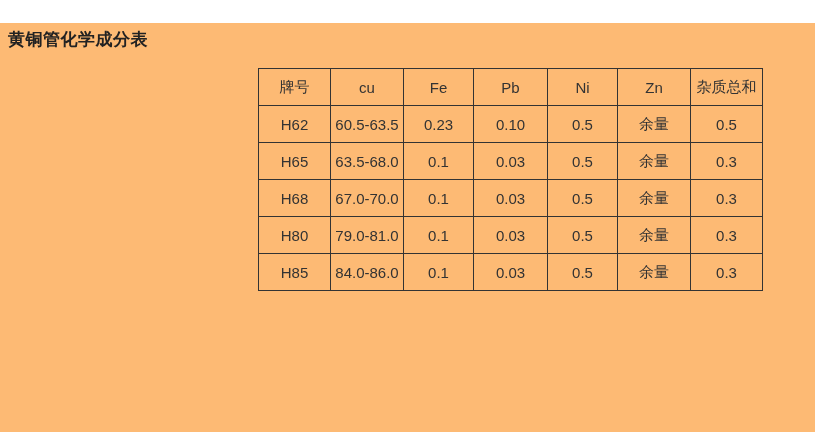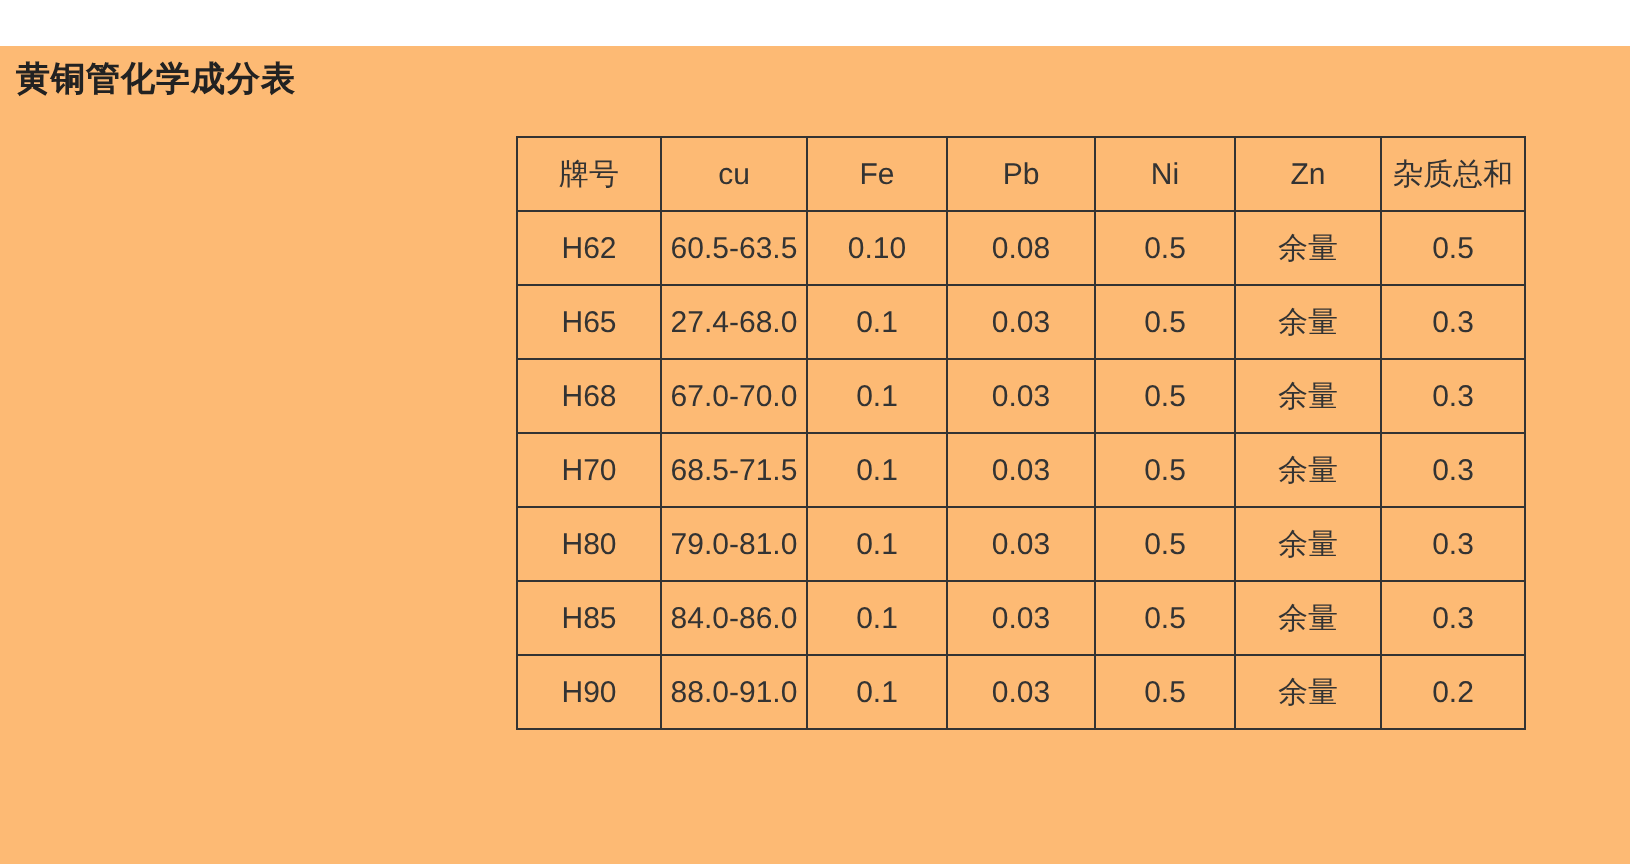--- a/index.html
+++ b/index.html
@@ -77,47 +77,38 @@
           <th>Pb</th>
           <th>Ni</th>
           <th>Zn</th>
           <th>杂质总和</th>
         </tr>
     </thead>
     <tbody id="table-body">
         <tr>
           <td>H62</td>
           <td>60.5-63.5</td>
+          <td>0.23</td>
           <td>0.10</td>
-          <td>0.08</td>
           <td>0.5</td>
           <td>余量</td>
           <td>0.5</td>
         </tr>
         <tr>
           <td>H65</td>
-          <td>27.4-68.0</td>
+          <td>63.5-68.0</td>
           <td>0.1</td>
           <td>0.03</td>
           <td>0.5</td>
           <td>余量</td>
           <td>0.3</td>
         </tr>
         <tr>
           <td>H68</td>
           <td>67.0-70.0</td>
-          <td>0.1</td>
-          <td>0.03</td>
-          <td>0.5</td>
-          <td>余量</td>
-          <td>0.3</td>
-        </tr>
-        <tr>
-          <td>H70</td>
-          <td>68.5-71.5</td>
           <td>0.1</td>
           <td>0.03</td>
           <td>0.5</td>
           <td>余量</td>
           <td>0.3</td>
         </tr>
         <tr>
           <td>H80</td>
           <td>79.0-81.0</td>
           <td>0.1</td>
@@ -128,24 +119,15 @@
         </tr>
         <tr>
           <td>H85</td>
           <td>84.0-86.0</td>
           <td>0.1</td>
           <td>0.03</td>
           <td>0.5</td>
           <td>余量</td>
           <td>0.3</td>
         </tr>
-        <tr>
-          <td>H90</td>
-          <td>88.0-91.0</td>
-          <td>0.1</td>
-          <td>0.03</td>
-          <td>0.5</td>
-          <td>余量</td>
-          <td>0.2</td>
-        </tr>
       </tbody>
   </table>
 </div>
 
 </body></html>

